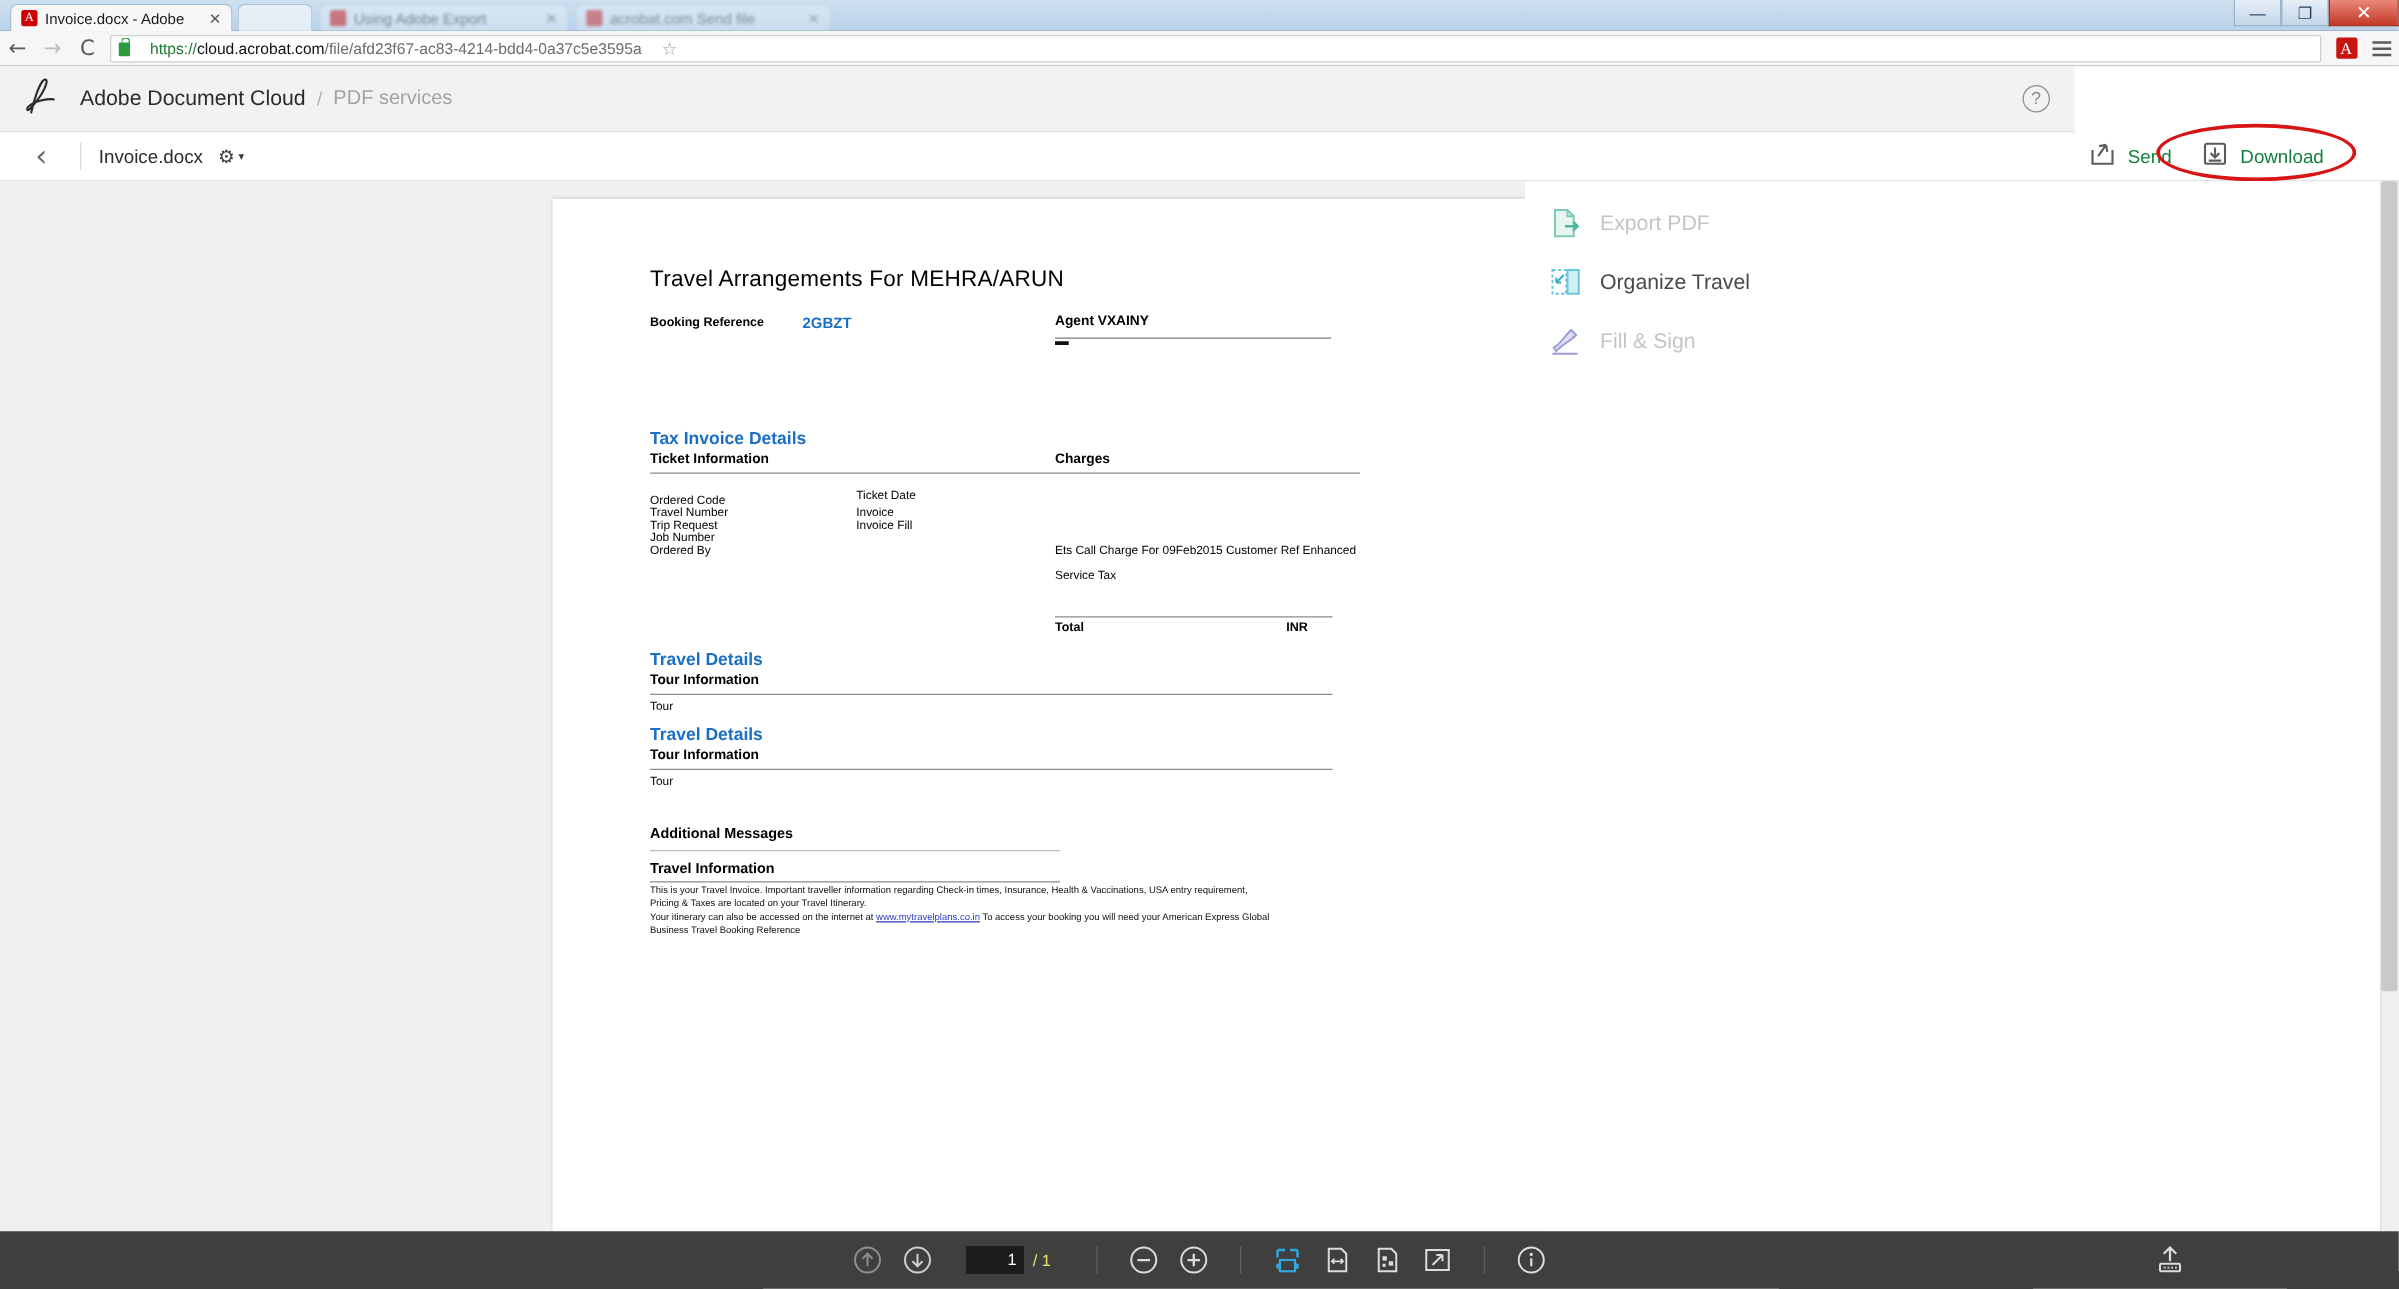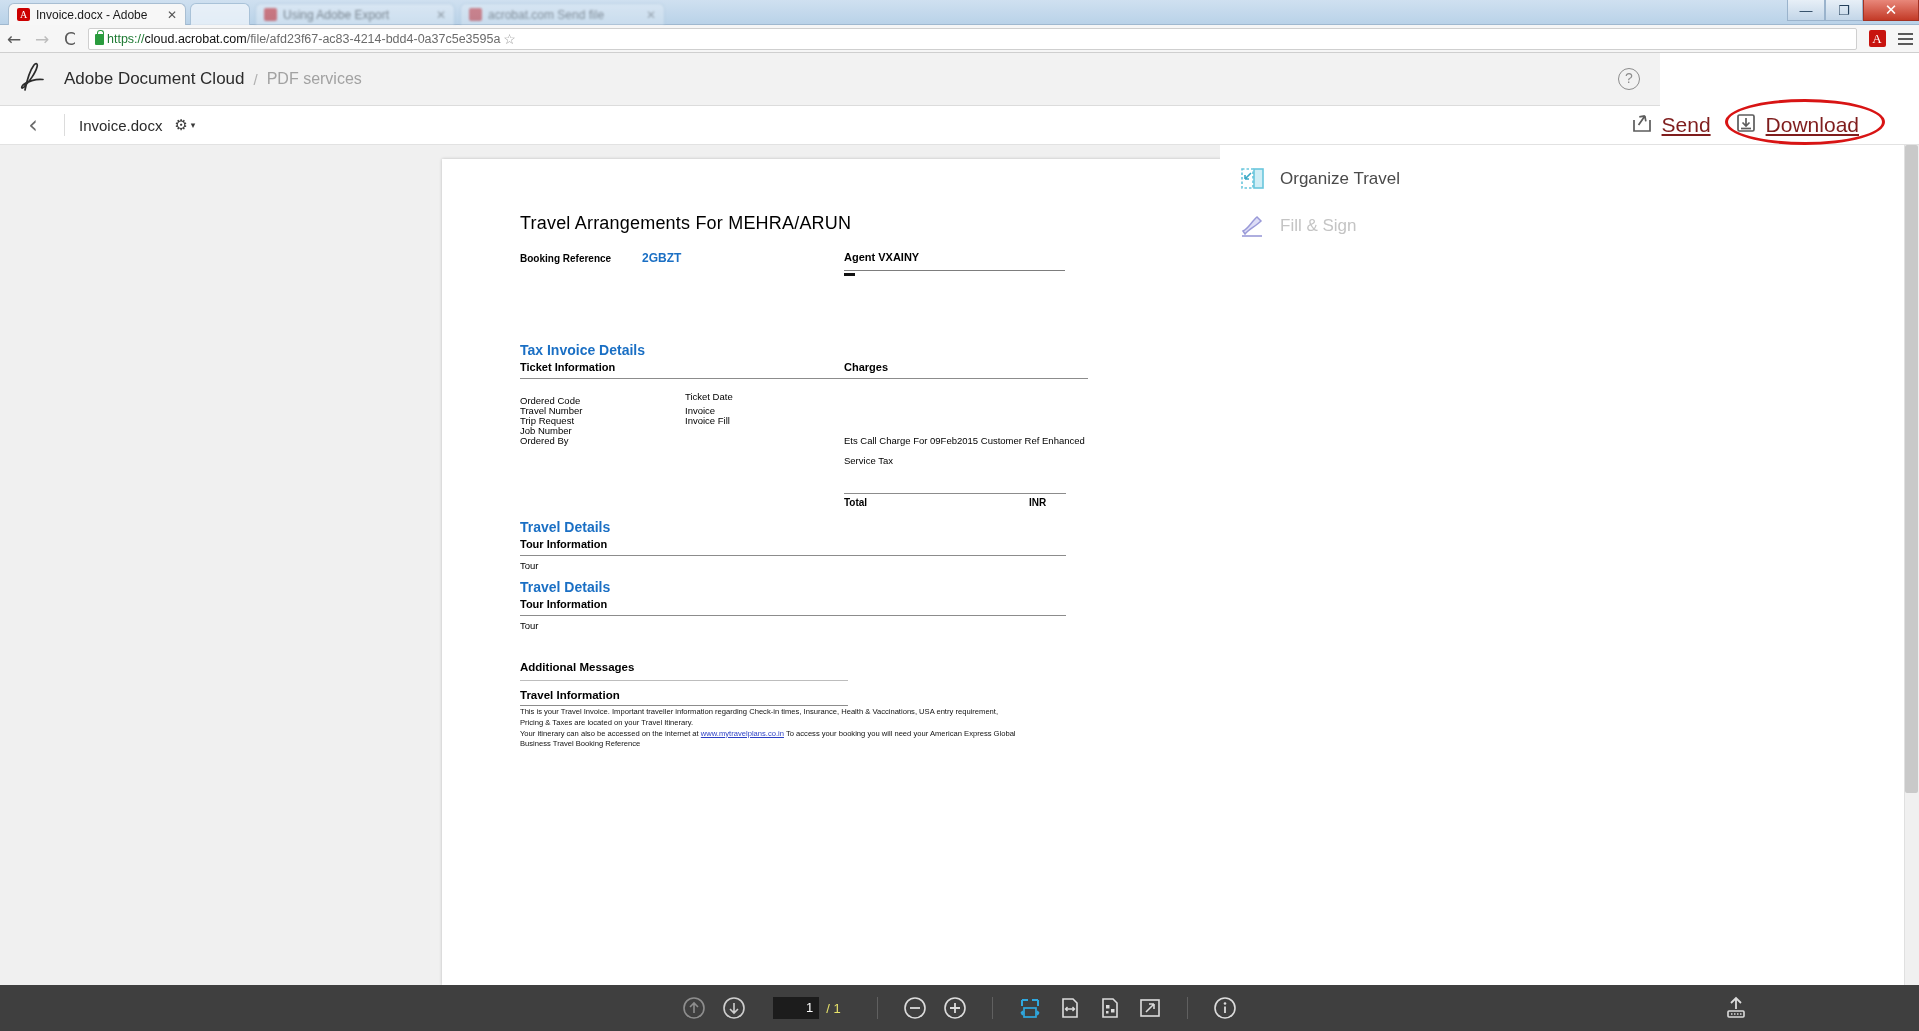--- a/index.html
+++ b/index.html
@@ -67,21 +67,21 @@
   }
   .nav-ico {
     width: 28px; height: 28px; display: flex;
     align-items: center; justify-content: center;
     font-size: 17px; color: #5a5a5a; font-family: "DejaVu Sans", sans-serif;
   }
   .nav-ico.dim { color: #bdbdbd; }
   .omnibox {
     flex: 1 1 auto; height: 22px; margin: 0 6px 0 4px;
     background: #fff; border: 1px solid #cfcfcf; border-radius: 2px;
-    display: flex; align-items: center; padding: 0 6px; gap: 3px;
+    display: flex; align-items: center; padding: 0 6px; gap: 16px;
   }
   .lock {
     width: 9px; height: 11px; position: relative; flex: 0 0 9px;
     background: #2a9c3e; border-radius: 1px; margin-top: 2px;
   }
   .lock:before {
     content: ""; position: absolute; left: 2px; top: -4px;
     width: 5px; height: 5px; border: 1.5px solid #2a9c3e;
     border-bottom: none; border-radius: 3px 3px 0 0;
   }
@@ -130,21 +130,21 @@
     font-family: "DejaVu Sans", sans-serif; line-height: 1;
   }
   .tb-divider { width: 1px; height: 22px; background: #dcdcdc; margin: 0 14px; }
   .doc-name { font-size: 15px; color: #2b2b2b; }
   .gear-wrap { display: flex; align-items: center; gap: 3px; margin-left: 12px; }
   .gear { font-size: 15px; color: #3a3a3a; font-family: "DejaVu Sans", sans-serif; }
   .caret-d { font-size: 9px; color: #3a3a3a; }
   .tb-right { margin-left: auto; display: flex; align-items: center; gap: 4px;
               position: relative; padding-right: 34px; }
   .tb-action { display: flex; align-items: center; gap: 9px; padding: 4px 10px; }
-  .tb-action .lbl { font-size: 21px; color: #7f1d1d; text-decoration: underline; }
+  .tb-action .lbl { font-size: 15px; color: #15803d; }
   .red-oval {
     position: absolute; right: 18px; top: -10px;
     width: 160px; height: 46px; border: 3px solid #d81414; border-radius: 50%;
     pointer-events: none;
   }
 
   
   .viewer {
     position: absolute; left: 0; top: 145px; width: 1919px; height: 840px;
     background: #f0f0f0;
@@ -376,20 +376,30 @@
     </div>
   </div>
 
   <div class="scroll-track">
     <div class="scroll-thumb"></div>
   </div>
 
   <div class="right-panel">
     <div class="rp-list">
 
+      <div class="rp-item disabled">
+        <span class="rp-ico">
+          <svg width="25" height="25" viewBox="0 0 25 25">
+            <path d="M4 2 H14 L19 7 V23 H4 Z" fill="#e8f6f2" stroke="#7fc9b8" stroke-width="1.6"></path>
+            <path d="M14 2 V7 H19" fill="none" stroke="#7fc9b8" stroke-width="1.6"></path>
+            <path d="M12 15 H22 M18.5 11.5 L22 15 L18.5 18.5" fill="none" stroke="#4bb69d" stroke-width="2"></path>
+          </svg>
+        </span>
+        <span>Export PDF</span>
+      </div>
 
 
       <div class="rp-item">
         <span class="rp-ico">
           <svg width="25" height="25" viewBox="0 0 25 25">
             <rect x="2" y="3" width="11" height="19" fill="none" stroke="#69c6dd" stroke-width="1.6" stroke-dasharray="2.5 2"></rect>
             <rect x="14" y="3" width="9" height="19" fill="#cfeef6" stroke="#69c6dd" stroke-width="1.6"></rect>
             <path d="M11 7 L5 13 M5 13 H9 M5 13 V9" fill="none" stroke="#3aa9c6" stroke-width="1.6"></path>
           </svg>
         </span>

